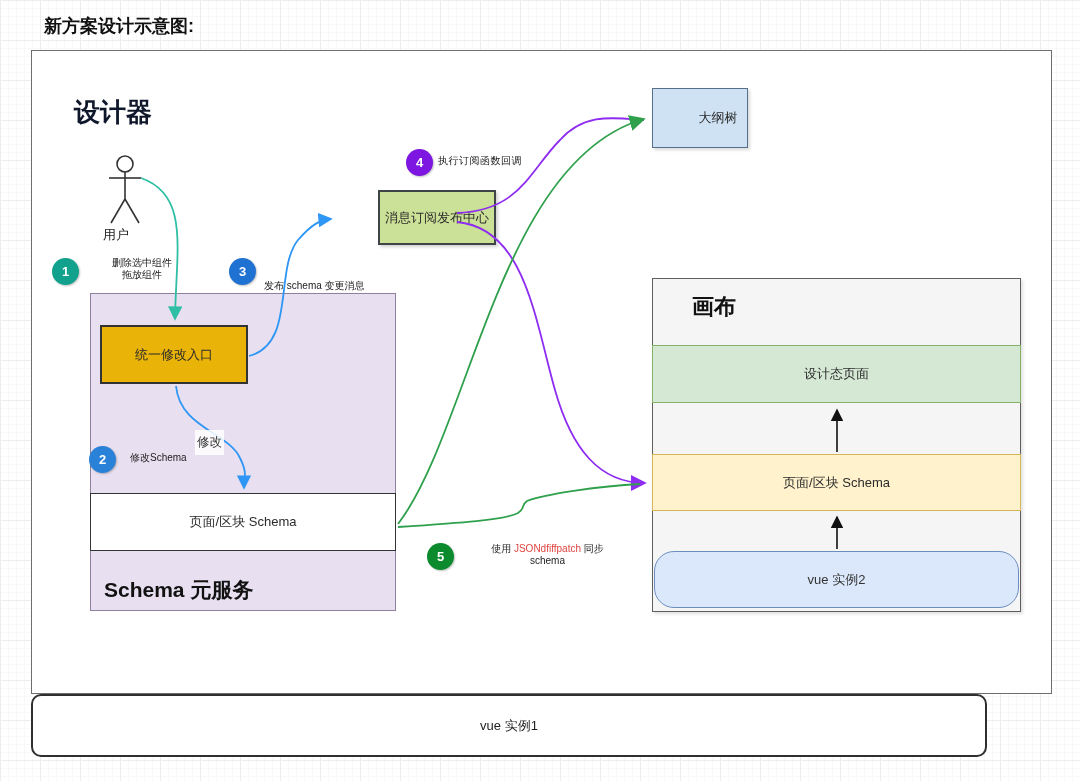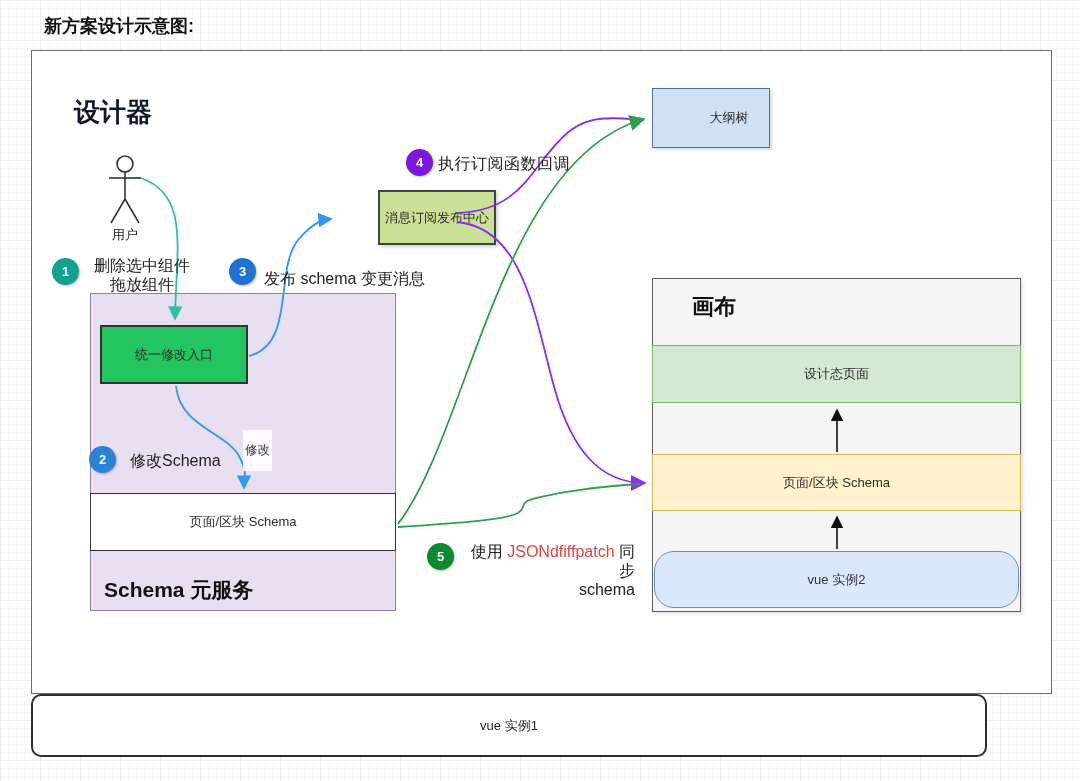--- a/index.html
+++ b/index.html
@@ -17,48 +17,48 @@
   }
   .abs{position:absolute;}
   .page-title{left:44px;top:14px;font-size:18px;font-weight:bold;color:#111;}
   .designer-box{left:31px;top:50px;width:1021px;height:644px;background:#fff;border:1.5px solid #6d6d6d;box-sizing:border-box;}
   .designer-label{left:74px;top:58px;font-size:26px;font-weight:bold;color:#0f172a;margin-top:37px;}
 
   .purple-box{left:90px;top:293px;width:306px;height:318px;background:#e8dff0;border:1px solid #8f819d;box-sizing:border-box;}
   .schema-service-label{left:104px;top:576px;font-size:21px;font-weight:bold;color:#111;}
 
   .node{box-sizing:border-box;display:flex;align-items:center;justify-content:center;font-size:13px;color:#2b2b2b;text-align:center;}
-  .entry-box{left:100px;top:325px;width:148px;height:59px;background:#22c55e;border:2px solid #333;}
+  .entry-box{left:100px;top:325px;width:148px;height:59px;background:#eab308;border:2px solid #333;}
   .schema-box-left{left:90px;top:493px;width:306px;height:58px;background:#fff;border:1.5px solid #333;}
   .message-center{left:337px;top:190px;width:118px;height:55px;background:#cbe197;border:2px solid #3f4447;box-shadow:2px 2px 3px rgba(0,0,0,.18);margin-left:41px;}
-  .outline-tree{left:652px;top:88px;width:118px;height:60px;background:#cfe2f4;border:1px solid #54708c;box-shadow:2px 2px 3px rgba(0,0,0,.15);padding-left:36px;}
+  .outline-tree{left:652px;top:88px;width:96px;height:60px;background:#cfe2f4;border:1px solid #54708c;box-shadow:2px 2px 3px rgba(0,0,0,.15);padding-left:36px;}
 
   .canvas-box{left:652px;top:278px;width:369px;height:334px;background:#f5f5f5;border:1px solid #5f5f5f;box-sizing:border-box;box-shadow:2px 2px 3px rgba(0,0,0,.12);}
   .canvas-title{left:692px;top:292px;font-size:22px;font-weight:bold;color:#111;text-align:right;}
   .band{left:652px;width:369px;box-sizing:border-box;display:flex;align-items:center;justify-content:center;font-size:13px;color:#2b2b2b;}
   .band-green{top:345px;height:58px;background:#d5e8d4;border:1px solid #82b366;}
   .band-yellow{top:454px;height:57px;background:#fff2cc;border:1px solid #d6b656;}
   .vue2{left:654px;top:551px;width:365px;height:57px;background:#dbe8fb;border:1px solid #6c8ebf;border-radius:20px;box-sizing:border-box;display:flex;align-items:center;justify-content:center;font-size:13px;}
   .vue1{left:31px;top:694px;width:956px;height:63px;background:#fff;border:2px solid #2f2f2f;border-radius:10px;box-sizing:border-box;display:flex;align-items:center;justify-content:center;font-size:13px;color:#222;}
 
   .badge{width:27px;height:27px;border-radius:50%;color:#fff;font-size:13px;font-weight:bold;display:flex;align-items:center;justify-content:center;box-shadow:1px 1px 2px rgba(0,0,0,.25);}
-  .step-label{font-size:16px;color:#222;line-height:1.18;}
+  .step-label{font-size:10px;color:#222;line-height:1.18;}
   .step1-badge{left:52px;top:258px;}
   .step1-label{left:92px;top:257px;width:100px;text-align:center;}
   .step2-badge{left:89px;top:446px;}
   .step2-label{left:130px;top:452px;}
   .step3-badge{left:229px;top:258px;}
-  .step3-label{left:264px;top:270px;}
+  .step3-label{left:264px;top:280px;}
   .step4-badge{left:406px;top:149px;}
   .step4-label{left:438px;top:155px;letter-spacing:.5px;}
   .step5-badge{left:427px;top:543px;}
-  .step5-label{left:460px;top:543px;width:175px;text-align:right;}
+  .step5-label{left:460px;top:543px;width:175px;text-align:center;}
   .hl-red{font-weight:normal;}
-  .modify-label{left:195px;top:430px;font-size:12.5px;background:rgba(255,255,255,.85);padding:12px 2px;margin-left:48px;}
-  .actor-label{left:103px;top:226px;width:44px;text-align:center;font-size:13px;color:#222;}
+  .modify-label{left:195px;top:430px;font-size:12.5px;background:rgba(255,255,255,.85);padding:4px 2px;}
+  .actor-label{left:103px;top:226px;width:44px;font-size:13px;color:#222;}
   svg.overlay{position:absolute;left:0;top:0;pointer-events:none;}
 </style>
 </head>
 <body>
 
 <div class="abs page-title">新方案设计示意图:</div>
 
 <div class="abs designer-box"></div>
 <div class="abs designer-label">设计器</div>
 

